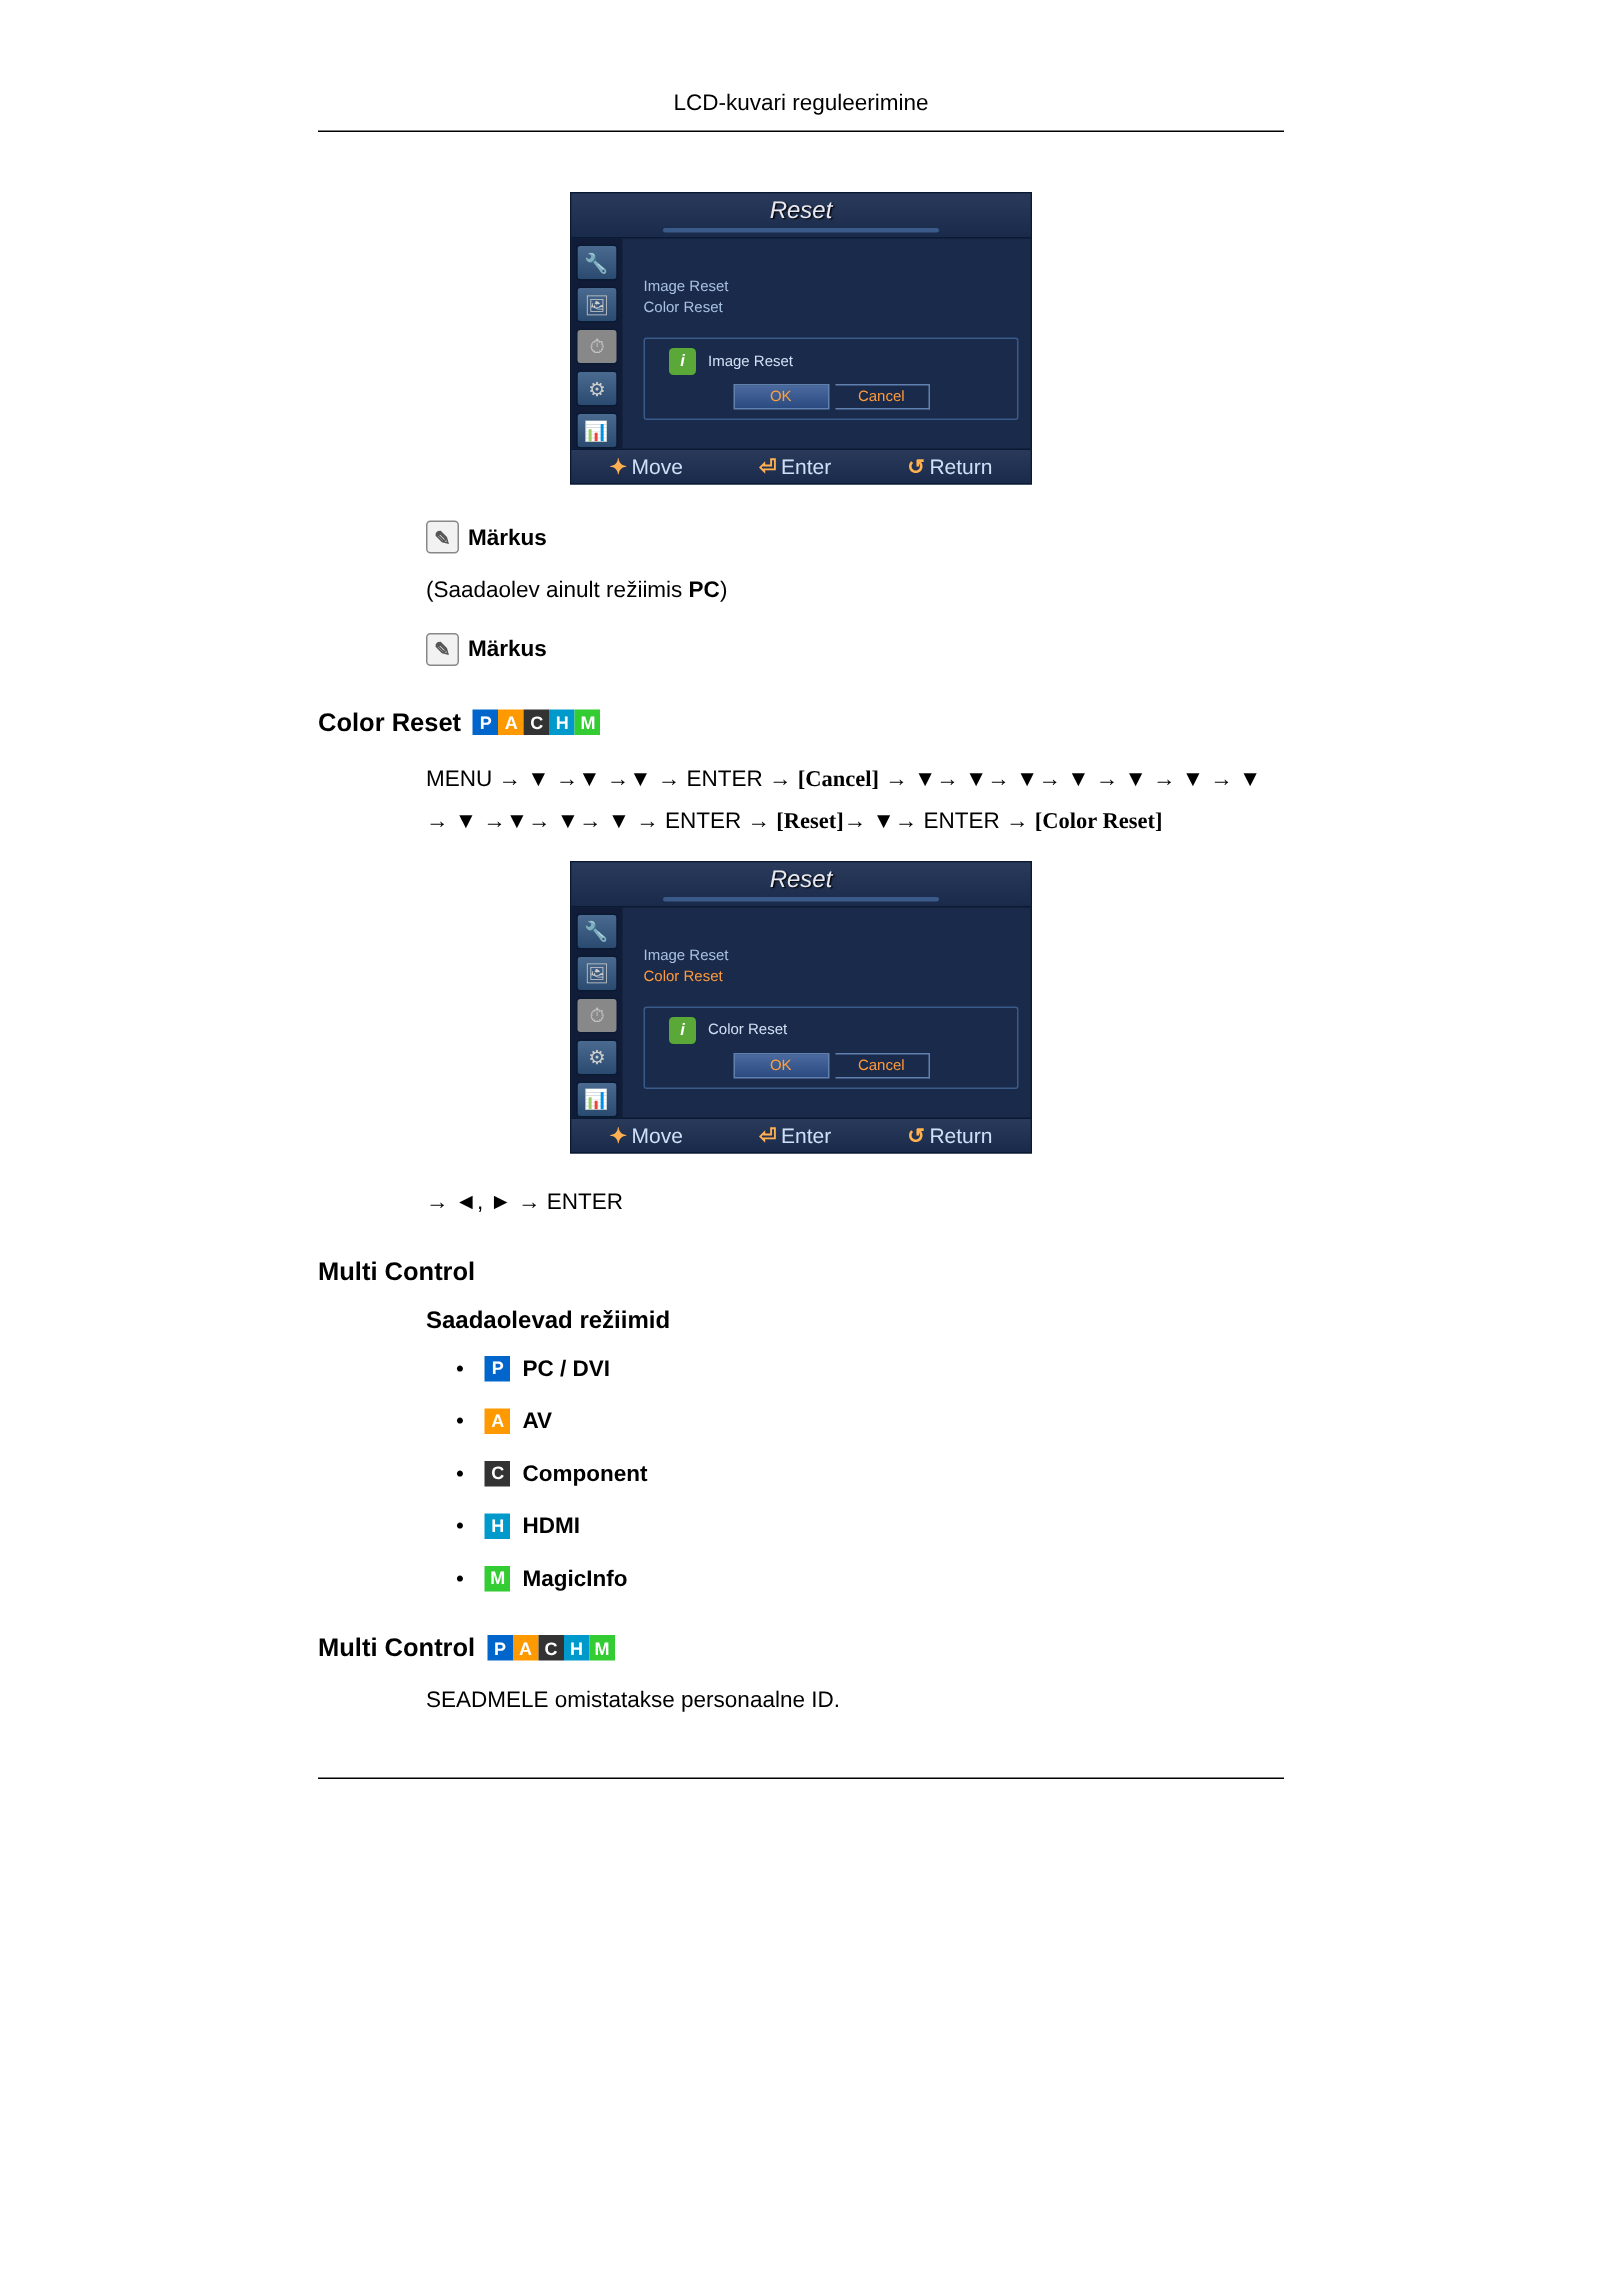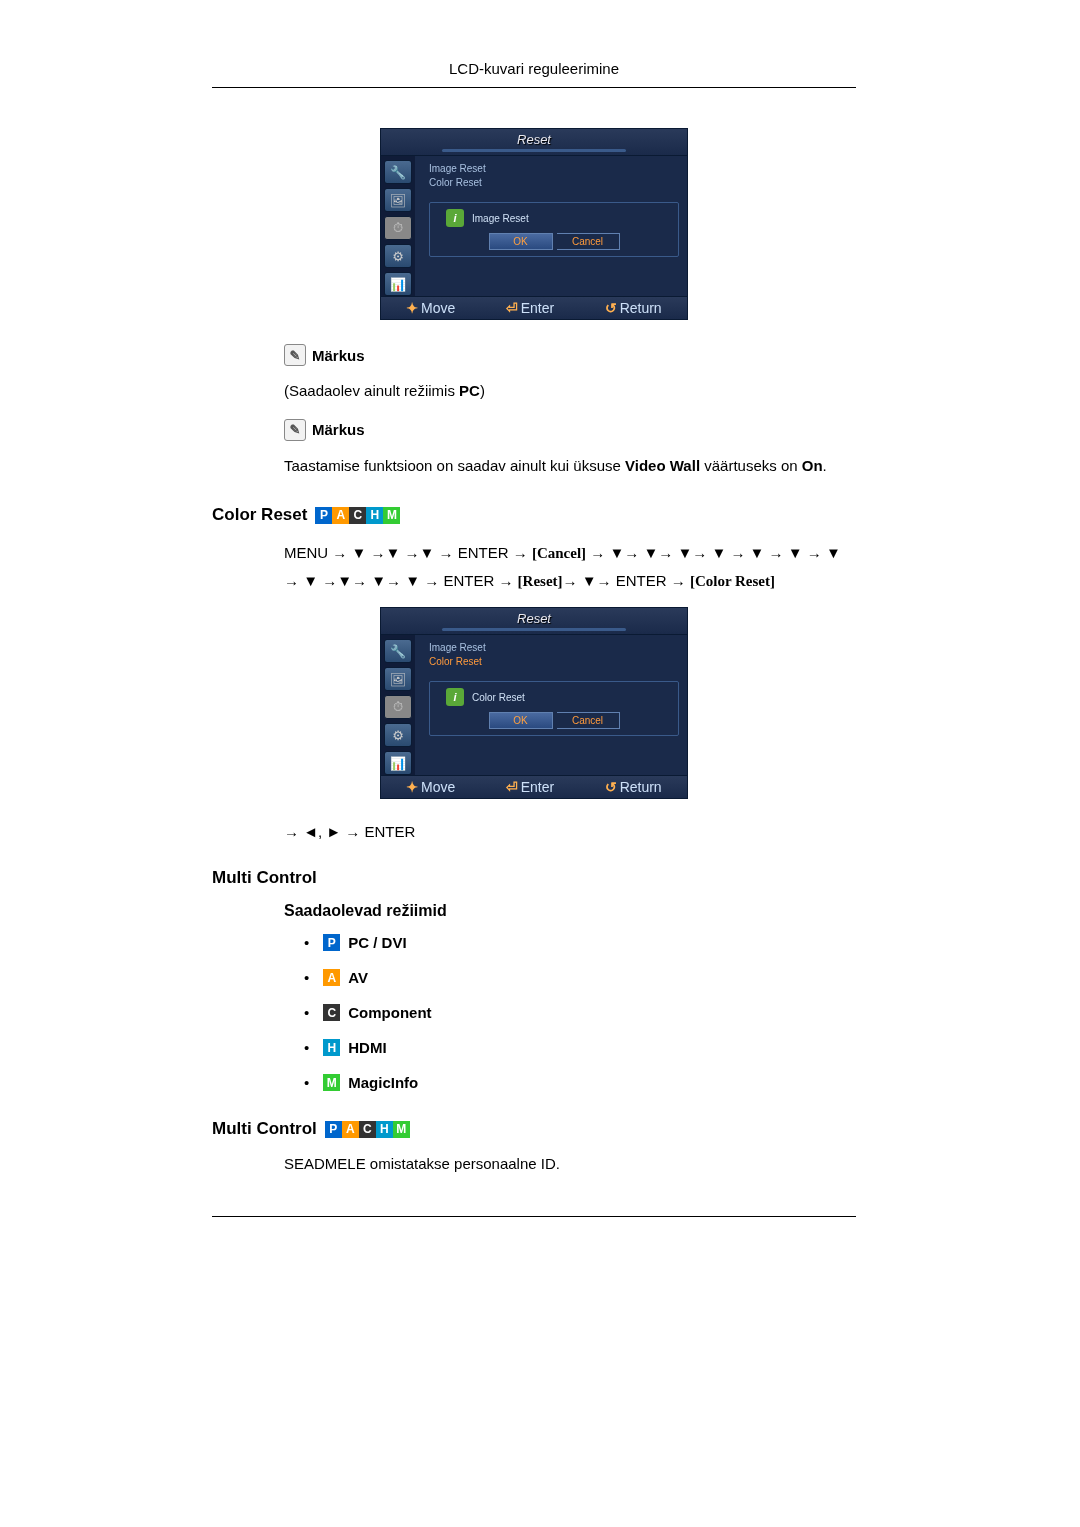--- a/index.html
+++ b/index.html
@@ -38,21 +38,21 @@
     width: 306px;
     margin: 0 auto 24px auto;
     background: #1a2a4a;
     border: 1px solid #0a1a33;
     font-size: 10px;
     color: #ccc;
     position: relative;
   }
   .osd-title {
     text-align: center;
-    font-size: 13px;
+    font-size: 16px;
     font-style: italic;
     color: #e8e8f0;
     text-shadow: 1px 1px 1px #000;
     padding: 3px 0;
     background: linear-gradient(#2a3a5a, #1a2a4a);
     border-bottom: 1px solid #0a1a33;
   }
   .osd-title::after{
     content:"";
     display:block;
@@ -83,20 +83,21 @@
     border: 1px solid #0a1a33;
     display:flex;
     align-items:center;
     justify-content:center;
     font-size:13px;
   }
   .osd-main {
     flex: 1;
     padding: 6px 8px 4px 14px;
     position: relative;
+    margin-top: 20px;
   }
   .osd-item {
     font-size: 10px;
     color: #a8c0e0;
     line-height: 14px;
   }
   .osd-item.sel { color: #ff9a3c; }
   .osd-dialog {
     margin-top: 12px;
     background: #1a2a4a;
@@ -216,23 +217,20 @@
 
   <div class="para">
     <span>(Saadaolev ainult režiimis </span><b>PC</b><span>)</span>
   </div>
 
   <div class="note-line">
     <span class="note-icon">✎</span>
     <span>Märkus</span>
   </div>
 
-  <div class="para">
-    <span>Taastamise funktsioon on saadav ainult kui üksuse </span><b>Video Wall</b><span> väärtuseks on </span><b>On</b><span>.</span>
-  </div>
 
   <h3 class="section">
     <span>Color Reset</span>
     <span class="badges">
       <span class="badge bP">P</span>
       <span class="badge bA">A</span>
       <span class="badge bC">C</span>
       <span class="badge bH">H</span>
       <span class="badge bM">M</span>
     </span>

